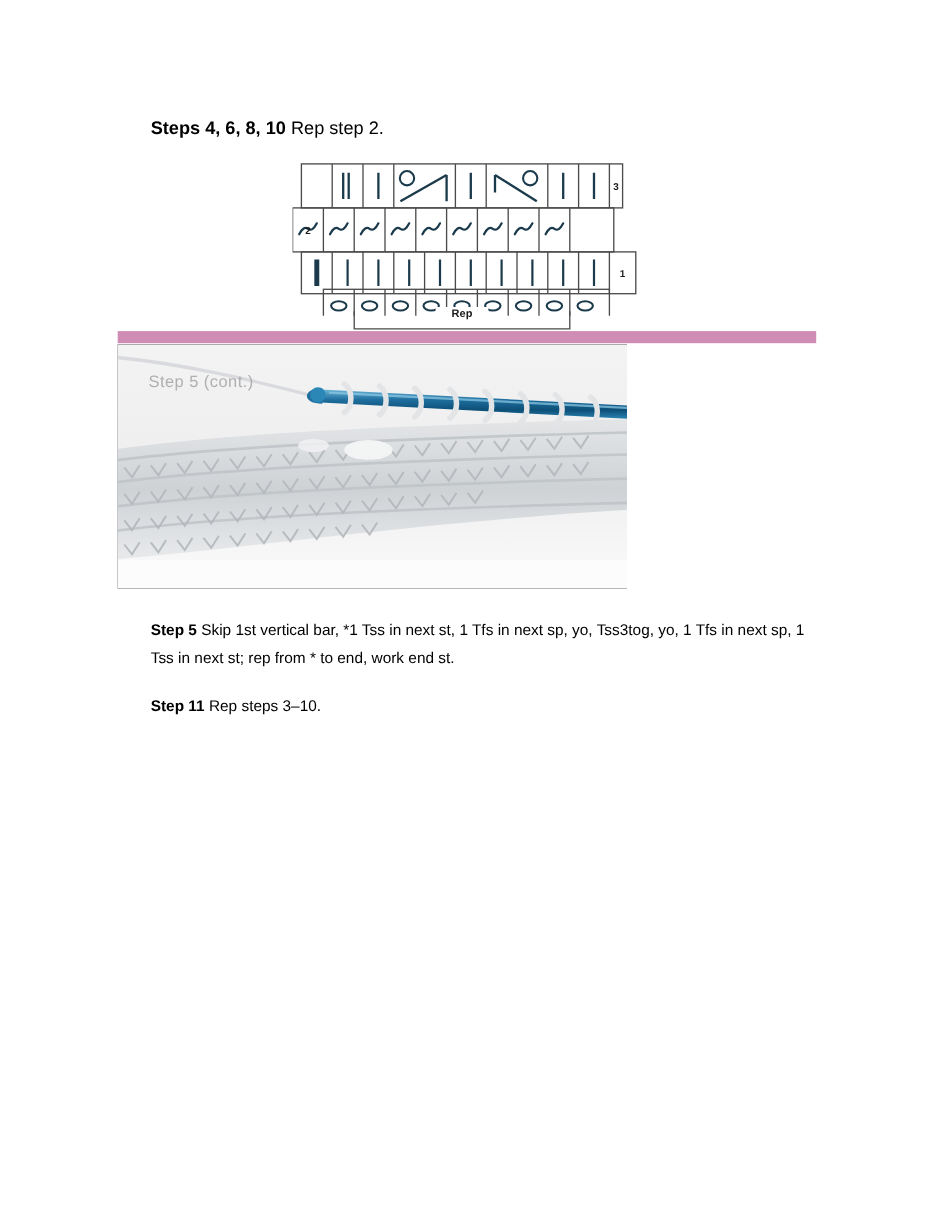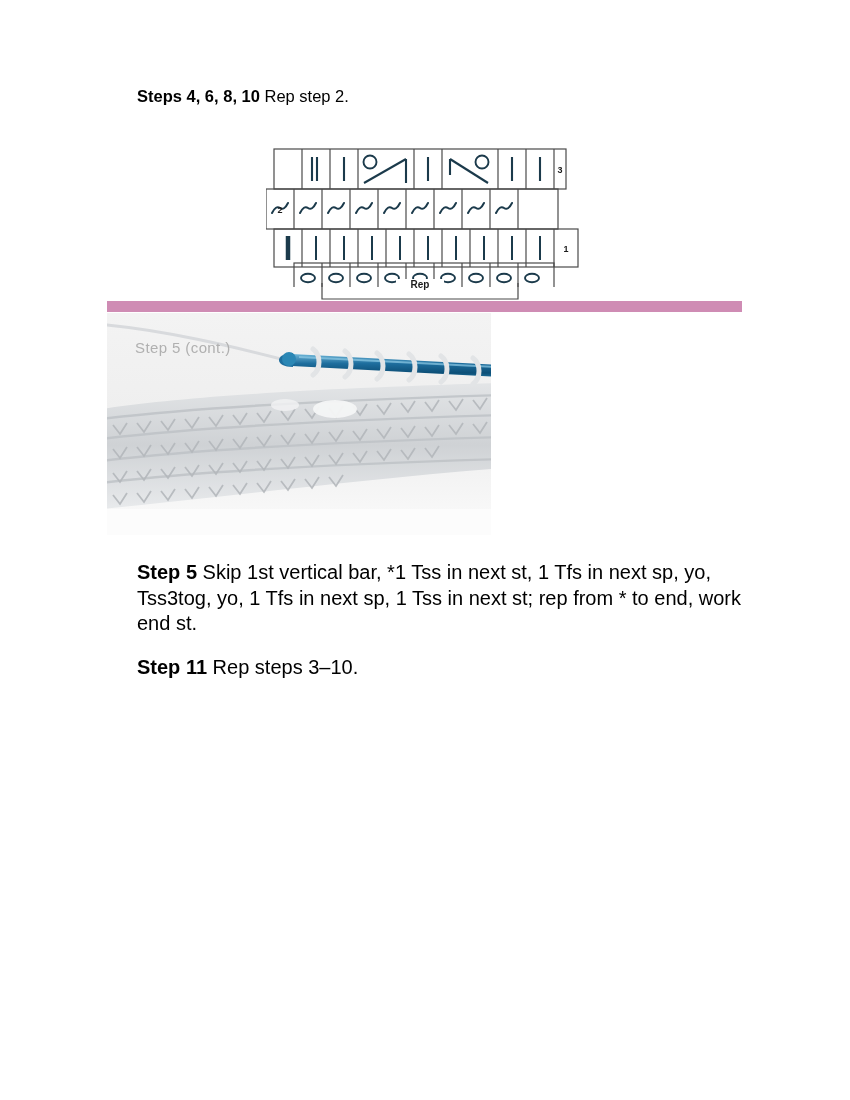--- a/index.html
+++ b/index.html
@@ -13,21 +13,21 @@
     position: relative;
     font-family: "Liberation Sans", sans-serif;
     color: #000000;
     overflow: hidden;
   }
 
   
   .steps-heading {
     position: absolute;
     left: 137px;
-    top: 84px;
+    top: 105px;
     font-size: 16.5px;
     line-height: 24px;
     color: #000;
     white-space: nowrap;
   }
   .steps-heading .bold { font-weight: bold; }
 
   
   .chart-wrap {
     position: absolute;
@@ -46,21 +46,21 @@
     width: 635px;
     height: 11px;
     background: #cf8cb4;
   }
 
   
   .photo {
     position: absolute;
     left: 107px;
     top: 313px;
-    width: 384px;
+    width: 463px;
     height: 222px;
     background: #404040;
     overflow: hidden;
   }
   .photo-svg { display:block; position:absolute; left:0; top:0; }
   .photo-caption {
     position: absolute;
     left: 28px;
     top: 26px;
     font-size: 15px;
@@ -70,21 +70,21 @@
   }
 
   
   .steps-body {
     position: absolute;
     left: 137px;
     top: 560px;
     width: 607px;
   }
   .step-para {
-    font-size: 20px;
+    font-size: 14px;
     line-height: 25.5px;
     margin: 0 0 18px 0;
     color: #000;
     text-align: left;
   }
   .step-para:last-child { margin-bottom: 0; margin-top: 11px; }
   .step-label { font-weight: bold; }
 </style>
 </head>
 <body>

